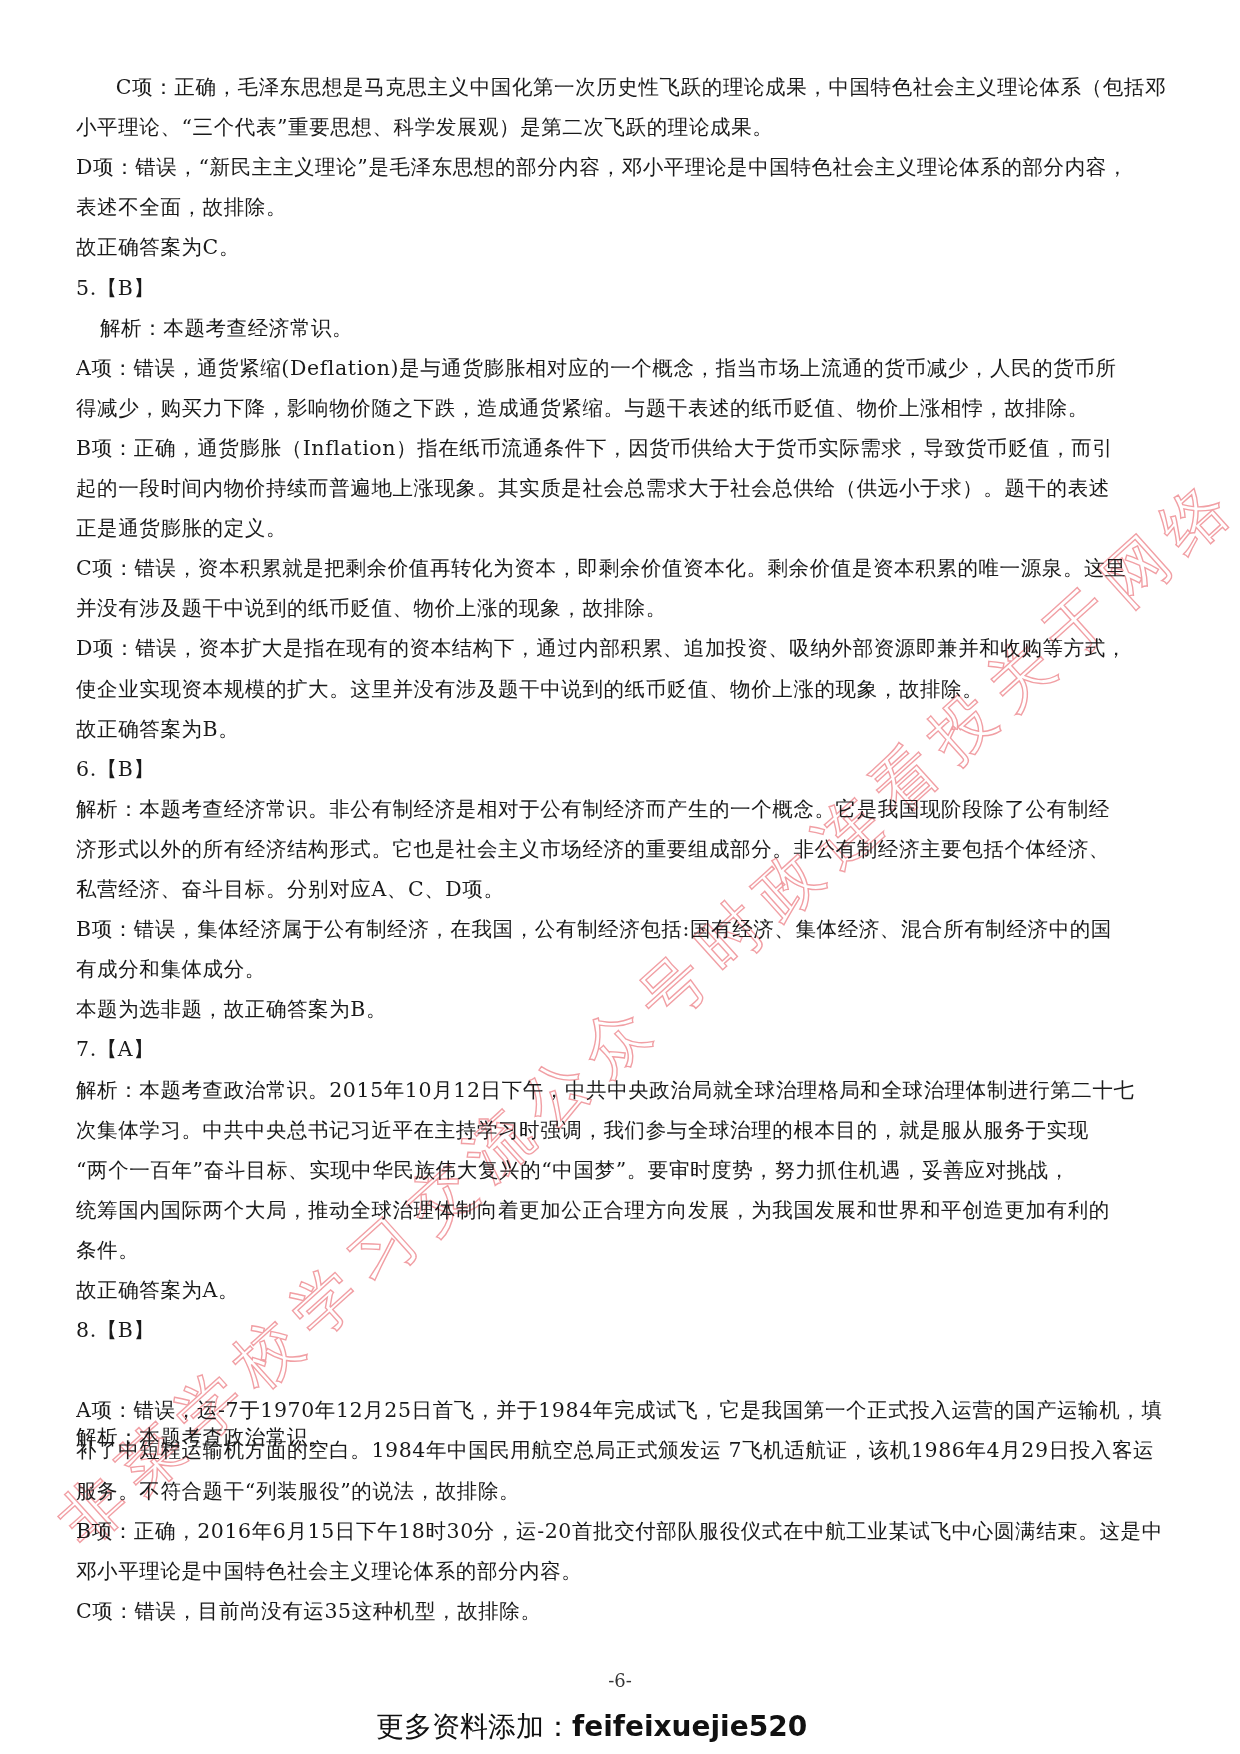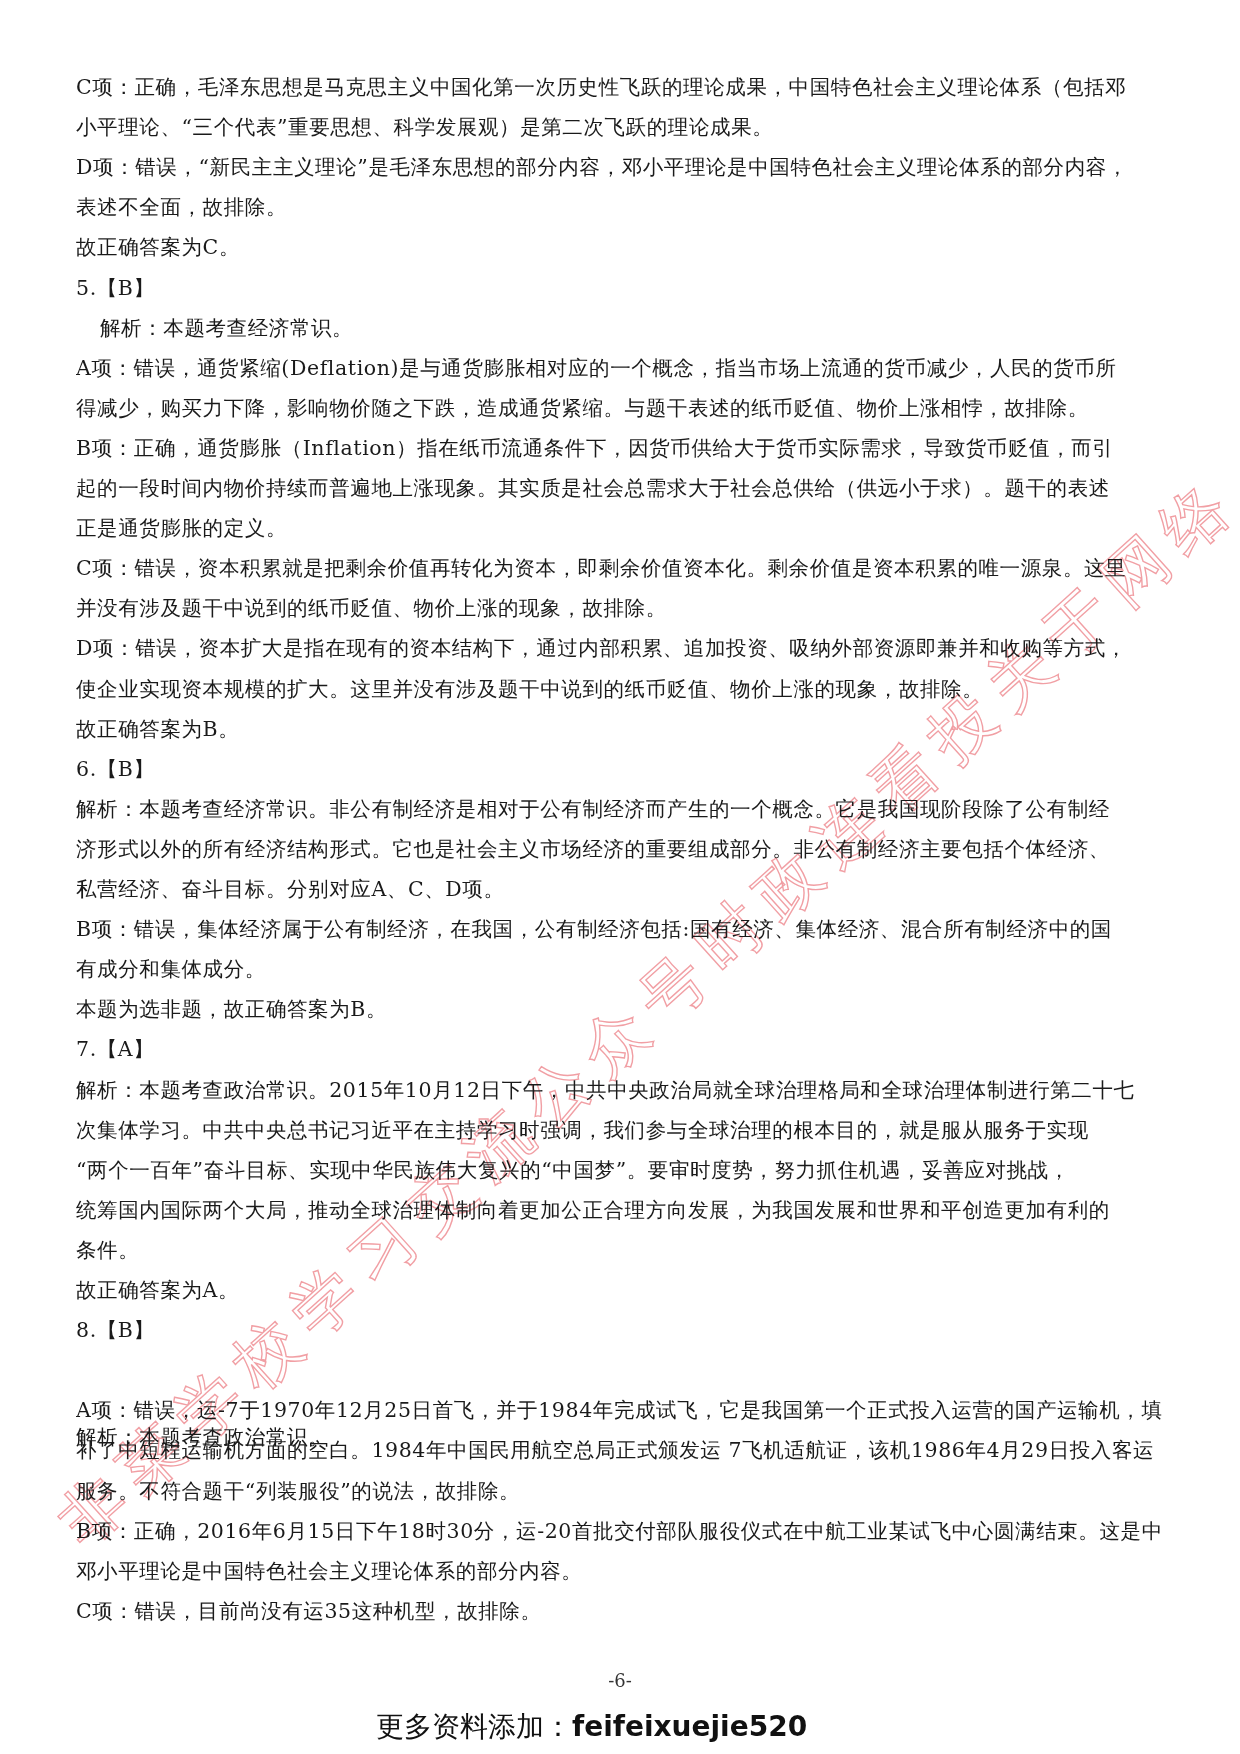--- a/index.html
+++ b/index.html
@@ -20,21 +20,21 @@
 </style>
 </head>
 <body>
 
 <div class="page">
   <div class="wm">
     <span style="left:40px; top:1500px;">非菜学校学习交流公众号时政连看投关于网络</span>
   </div>
 
   <div id="body">
-      <div class="line" style="top: 74px;">C项：正确，毛泽东思想是马克思主义中国化第一次历史性飞跃的理论成果，中国特色社会主义理论体系（包括邓</div>
+      <div class="line" style="top: 74px; text-align: right;">C项：正确，毛泽东思想是马克思主义中国化第一次历史性飞跃的理论成果，中国特色社会主义理论体系（包括邓</div>
       <div class="line" style="top: 114.1px;">小平理论、“三个代表”重要思想、科学发展观）是第二次飞跃的理论成果。</div>
       <div class="line" style="top: 154.2px;">D项：错误，“新民主主义理论”是毛泽东思想的部分内容，邓小平理论是中国特色社会主义理论体系的部分内容，</div>
       <div class="line" style="top: 194.3px;">表述不全面，故排除。</div>
       <div class="line" style="top: 234.4px;">故正确答案为C。</div>
       <div class="line" style="top: 274.5px;">5.【B】</div>
       <div class="line" style="top: 314.6px; margin-left: 24px;">解析：本题考查经济常识。</div>
       <div class="line" style="top: 354.7px;">A项：错误，通货紧缩(Deflation)是与通货膨胀相对应的一个概念，指当市场上流通的货币减少，人民的货币所</div>
       <div class="line" style="top: 394.8px;">得减少，购买力下降，影响物价随之下跌，造成通货紧缩。与题干表述的纸币贬值、物价上涨相悖，故排除。</div>
       <div class="line" style="top: 434.9px;">B项：正确，通货膨胀（Inflation）指在纸币流通条件下，因货币供给大于货币实际需求，导致货币贬值，而引</div>
       <div class="line" style="top: 475px;">起的一段时间内物价持续而普遍地上涨现象。其实质是社会总需求大于社会总供给（供远小于求）。题干的表述</div>

